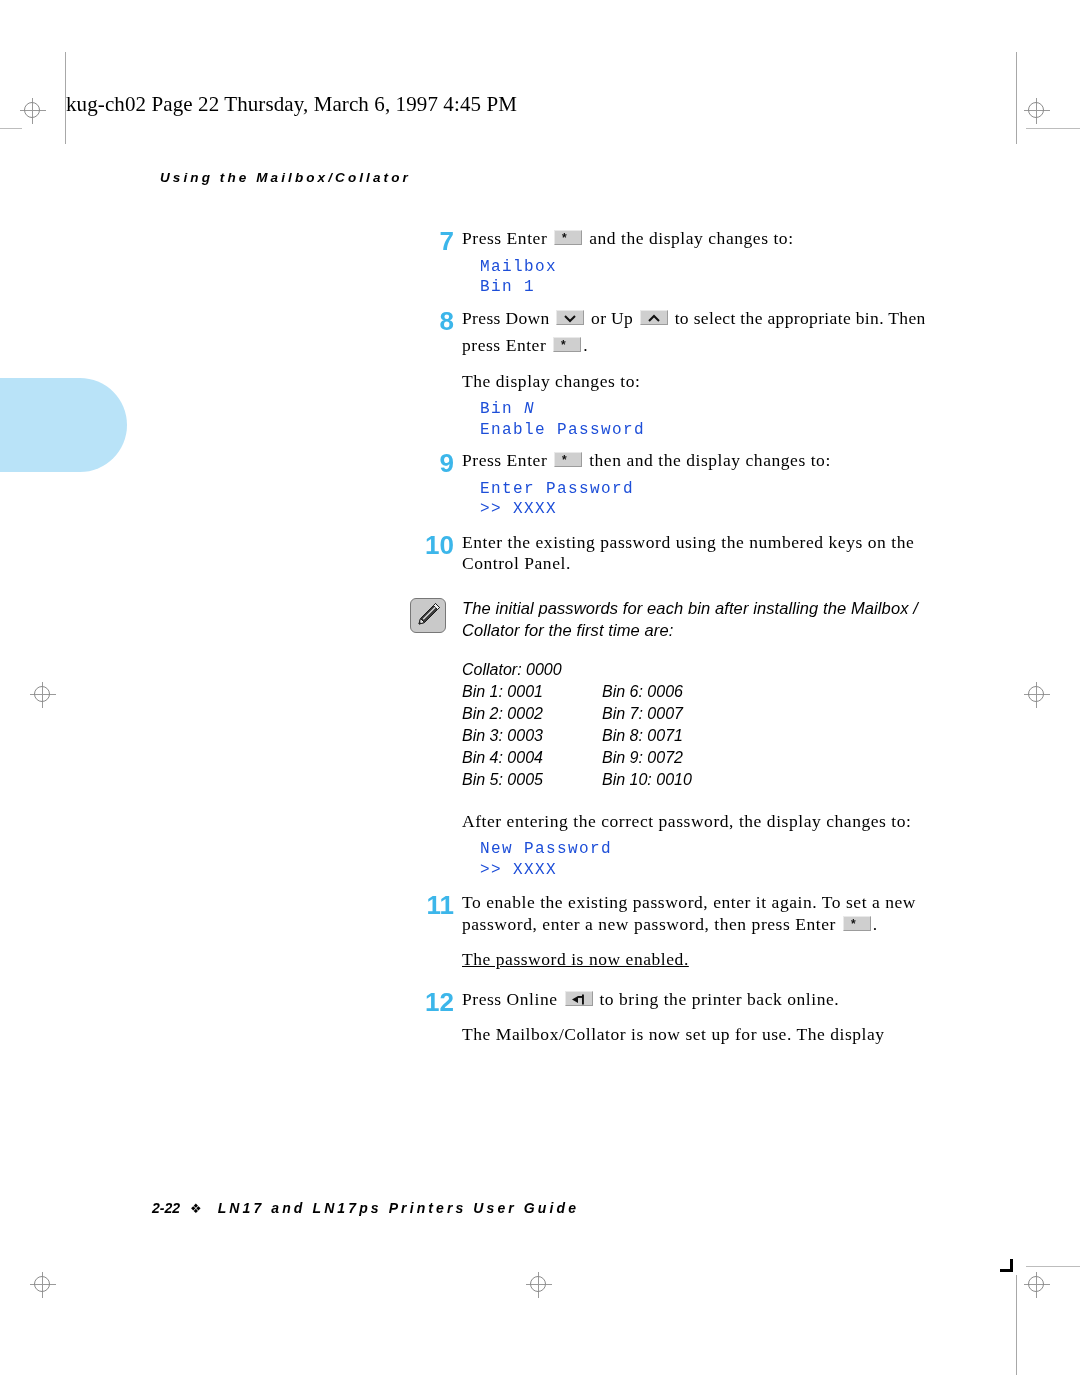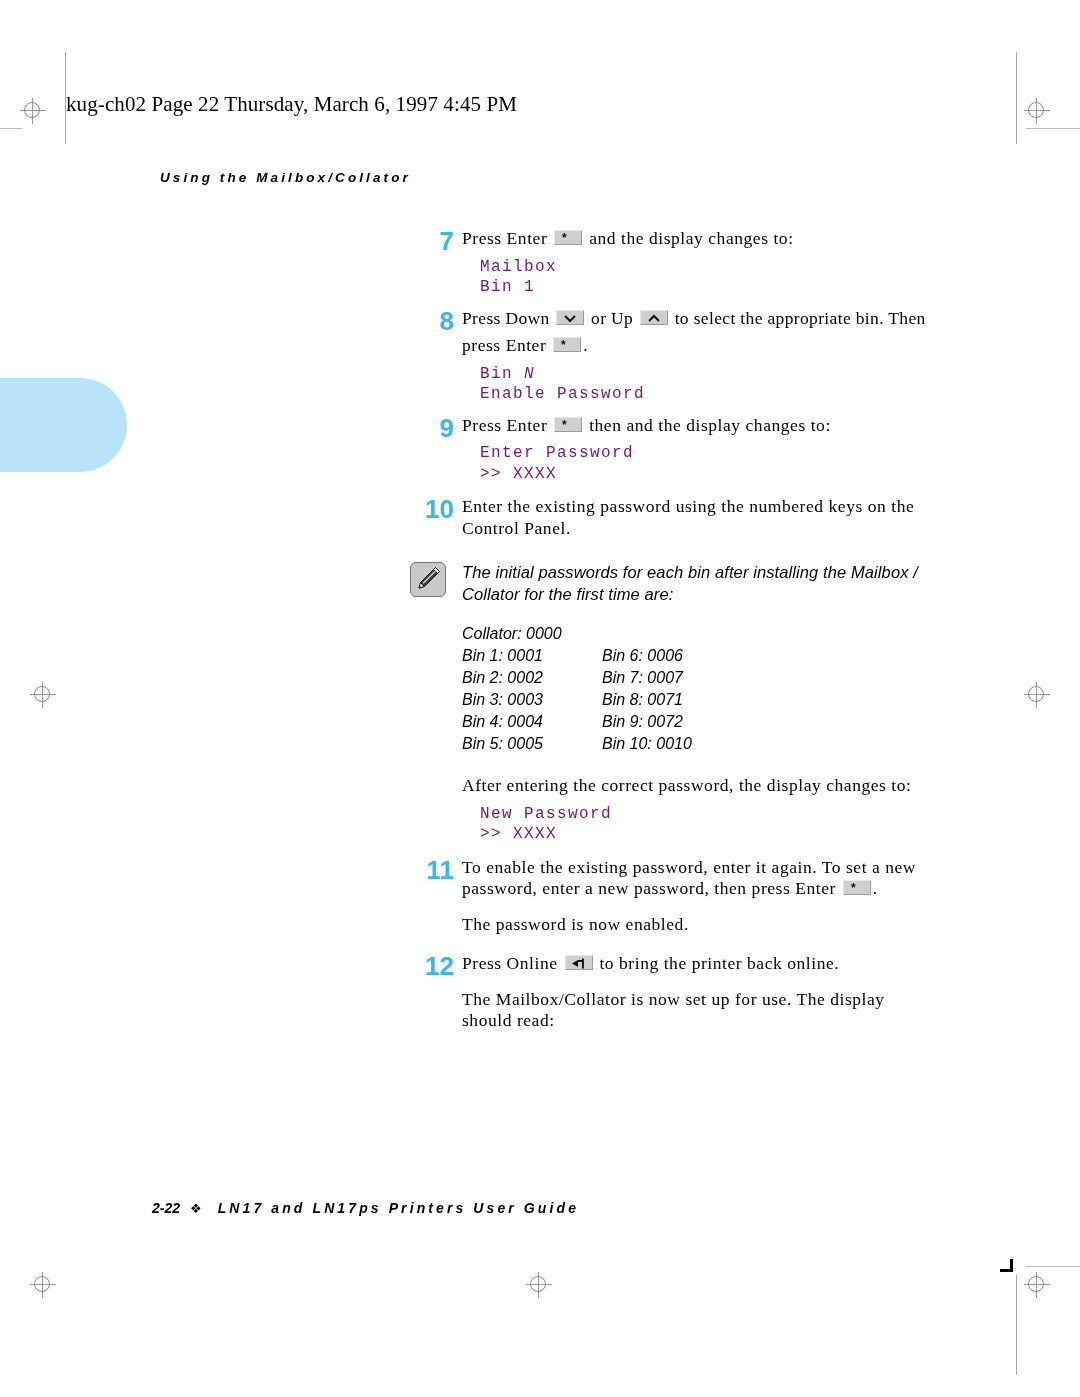--- a/index.html
+++ b/index.html
@@ -148,21 +148,21 @@
 
   .indent-block {
     margin-left: 56px;
   }
 
   
   .display {
     font-family: "Liberation Mono", monospace;
     font-size: 16px;
     line-height: 20.5px;
-    color: #701a75;
+    color: #1d4ed8;
     letter-spacing: 1.4px;
     margin: 7px 0 14px 18px;
     white-space: pre;
   }
   .display .ital {
     font-style: italic;
   }
 
   
   .keycap {
@@ -317,20 +317,21 @@
     <div class="step-num">8</div>
     <div class="step-body">
       <p class="txt tight"><span>Press Down</span>&nbsp;<span class="keycap"><svg width="28" height="15" viewBox="0 0 28 15">
               <path d="M8 5 L13 10 L18 5" stroke="#111" stroke-width="2" fill="none"></path>
             </svg></span>&nbsp;<span>or Up</span>&nbsp;<span class="keycap"><svg width="28" height="15" viewBox="0 0 28 15">
               <path d="M8 10 L13 5 L18 10" stroke="#111" stroke-width="2" fill="none"></path>
             </svg></span>&nbsp;<span>to select the appropriate bin. Then</span></p>
       <p class="txt"><span>press Enter</span>&nbsp;<span class="keycap"><svg width="28" height="15" viewBox="0 0 28 15">
               <text x="7" y="11" font-family="Liberation Sans, sans-serif" font-size="12" font-weight="bold" fill="#111">*</text>
             </svg></span><span>.</span></p>
+      <p class="txt" style="margin-top:14px;">The display changes to:</p>
       <div class="display"><span>Bin </span><span class="ital">N</span>
 <span>Enable Password</span></div>
     </div>
   </div>
 
   <div class="step" style="margin-top:-4px;">
     <div class="step-num">9</div>
     <div class="step-body">
       <p class="txt"><span>Press Enter</span>&nbsp;<span class="keycap"><svg width="28" height="15" viewBox="0 0 28 15">
               <text x="7" y="11" font-family="Liberation Sans, sans-serif" font-size="12" font-weight="bold" fill="#111">*</text>
@@ -401,34 +402,33 @@
 &gt;&gt; XXXX</div>
   </div>
 
   <div class="step" style="margin-top:-2px;">
     <div class="step-num">11</div>
     <div class="step-body">
       <p class="txt" style="margin-bottom:0;">To enable the existing password, enter it again. To set a new</p>
       <p class="txt"><span>password, enter a new password, then press Enter</span>&nbsp;<span class="keycap"><svg width="28" height="15" viewBox="0 0 28 15">
               <text x="7" y="11" font-family="Liberation Sans, sans-serif" font-size="12" font-weight="bold" fill="#111">*</text>
             </svg></span><span>.</span></p>
-      <p class="txt" style="margin-top:14px;">The password is now enabled.</p>
+      <p class="txt" style="margin-top:14px;text-decoration:underline;">The password is now enabled.</p>
     </div>
   </div>
 
   <div class="step" style="margin-top:18px;">
     <div class="step-num">12</div>
     <div class="step-body">
       <p class="txt"><span>Press Online</span>&nbsp;<span class="keycap"><svg width="28" height="15" viewBox="0 0 28 15">
               <path d="M6 7.5 L12 4 L12 11 Z" fill="#111"></path>
               <rect x="12" y="4" width="5" height="1.9" fill="#111"></rect>
               <rect x="16" y="2.5" width="1.9" height="10" fill="#111"></rect>
             </svg></span>&nbsp;<span>to bring the printer back online.</span></p>
       <p class="txt" style="margin-top:14px; margin-bottom:0;">The Mailbox/Collator is now set up for use. The display</p>
-      <p class="txt">should read:</p>
     </div>
   </div>
 
 </div>
 
 <div class="footer">
   <span class="pagenum">2-22</span><span class="diamond">❖</span><span class="guide">LN17 and LN17ps Printers User Guide</span>
 </div>
 
 </body></html>

